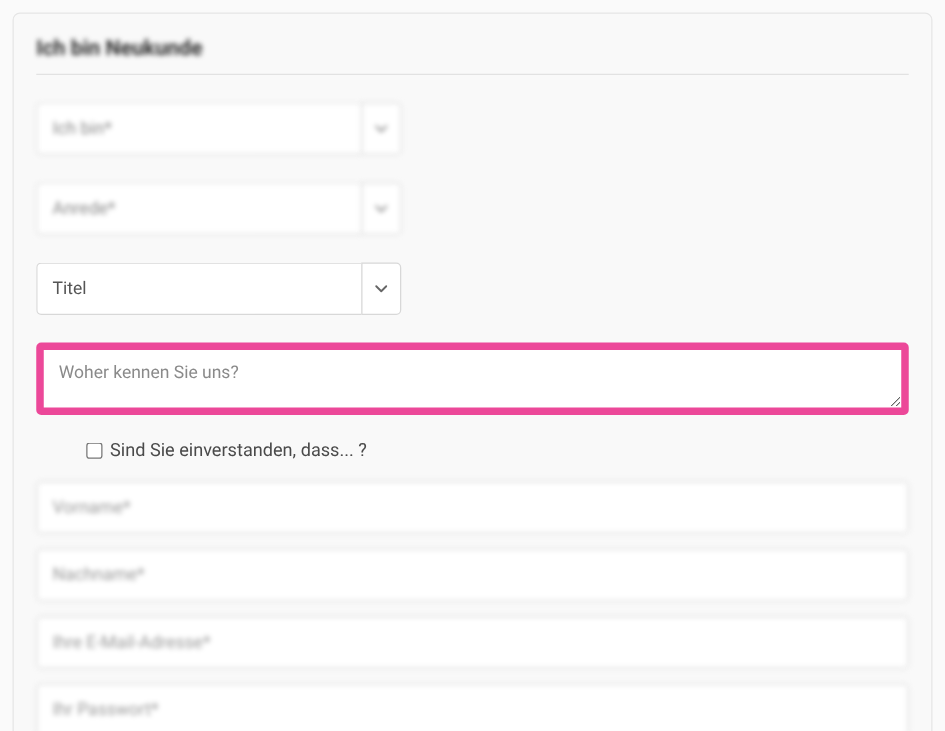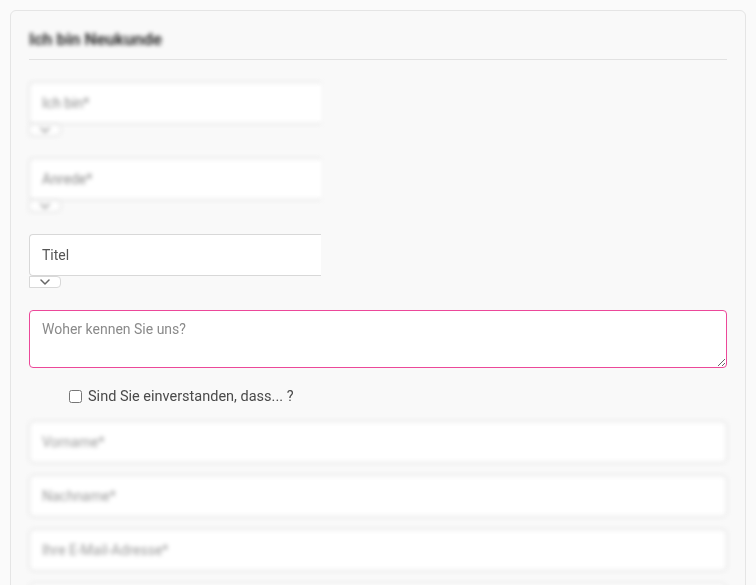--- a/index.html
+++ b/index.html
@@ -28,21 +28,20 @@
     }
     .divider {
       border: none;
       border-top: 1px solid #e2e2e2;
       margin-bottom: 22px;
     }
     .select-wrap {
       display: flex;
       width: 292px;
       margin-bottom: 22px;
-      flex-direction: column;
     }
     .select-display {
       flex: 1;
       border: 1px solid #d8d8d8;
       border-right: none;
       border-radius: 4px 0 0 4px;
       background: #fff;
       padding: 12px 12px;
       font-size: 14px;
       color: #8a8a8a;
@@ -62,21 +61,21 @@
       width: 10px;
       height: 10px;
     }
     .blurred .select-display,
     .blurred .select-toggle,
     .blurred-text {
       filter: blur(2.2px);
     }
     .textarea-field {
       width: 100%;
-      border: 1px solid #ec4899;
+      border: 6px solid #ec4899;
       border-radius: 4px;
       background: #fff;
       padding: 10px 12px;
       font-size: 14px;
       font-family: inherit;
       color: #333;
       resize: vertical;
       height: 58px;
       margin-bottom: 16px;
     }

